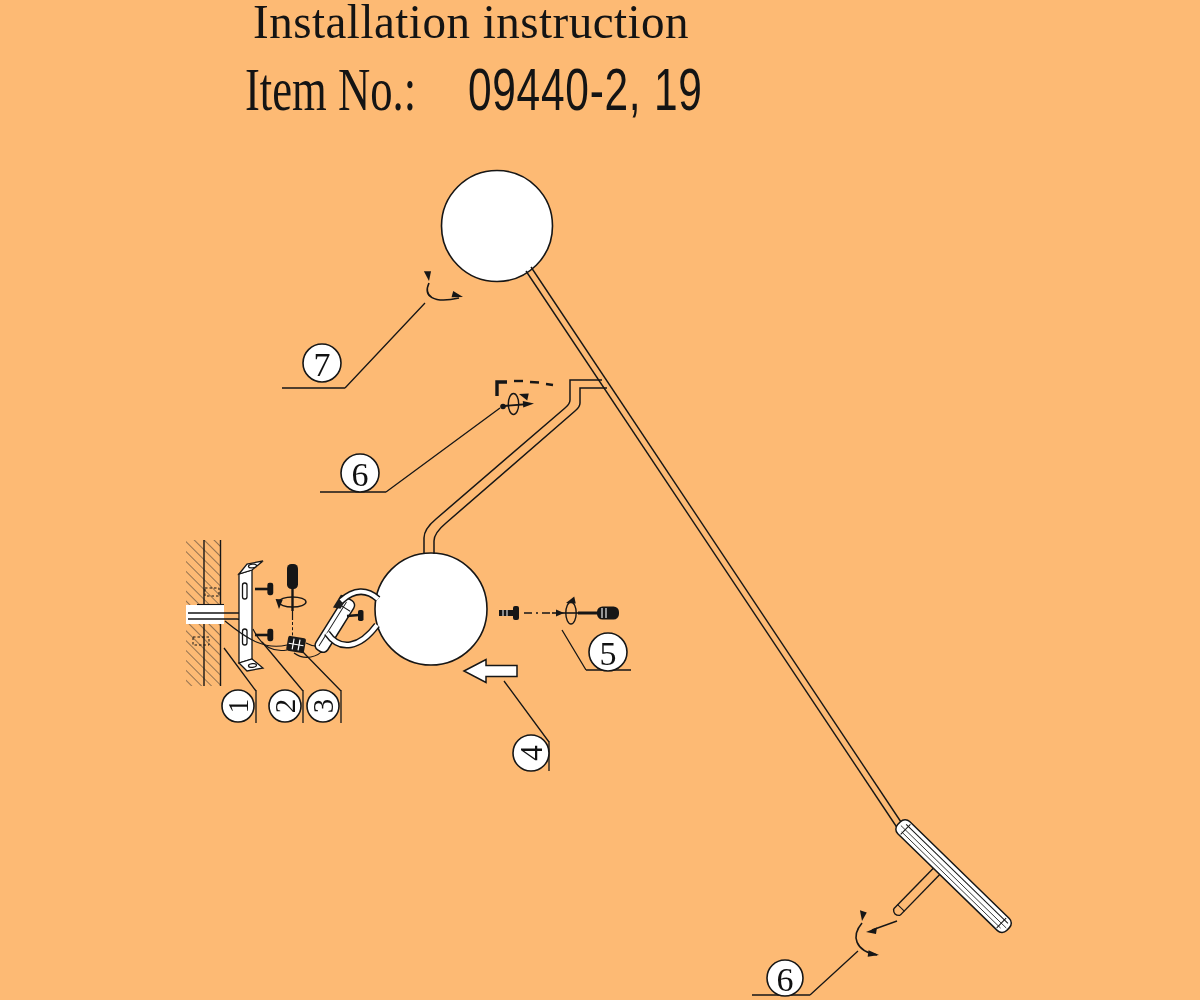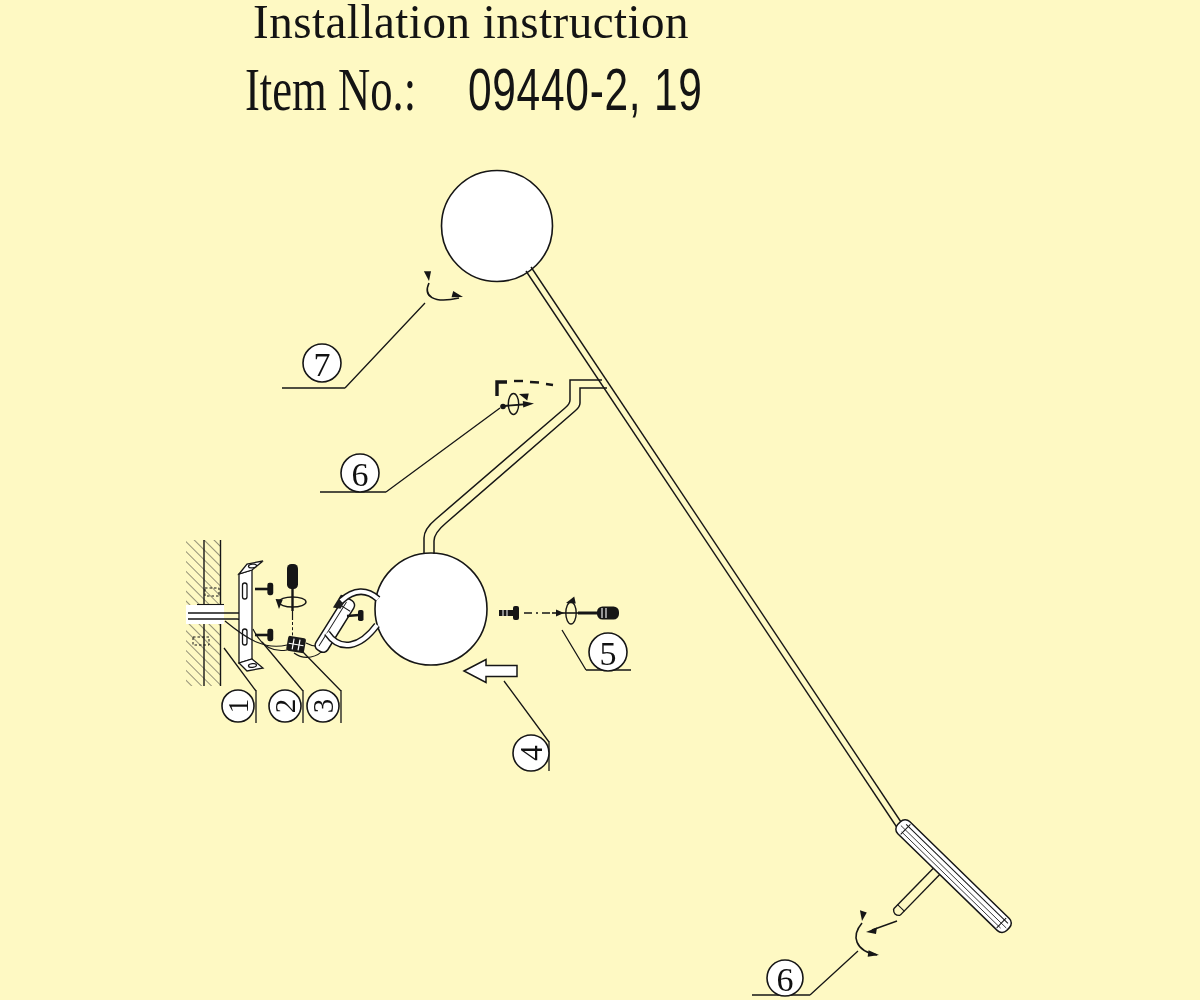--- a/index.html
+++ b/index.html
@@ -1,17 +1,17 @@
 <!DOCTYPE html>
 <html><head>
 <meta charset="utf-8">
 <style>
   html,body{margin:0;padding:0;background:#fff;}
   .page{
-    position:relative;width:1200px;height:1000px;background:#fef9c3;
+    position:relative;width:1200px;height:1000px;background:#fdba74;
     overflow:hidden;font-family:"Liberation Serif",serif;color:#111;
   }
   .title-line1{
     position:absolute;left:253px;top:-6px;font-size:49px;line-height:56px;
     white-space:nowrap;transform:scaleX(0.96);transform-origin:left top;
     letter-spacing:0.5px;color:#141414;
   }
   .title-line2{
     position:absolute;left:245px;top:58px;display:flex;align-items:baseline;
     transform:scaleX(0.72);transform-origin:left top;white-space:nowrap;color:#141414;

